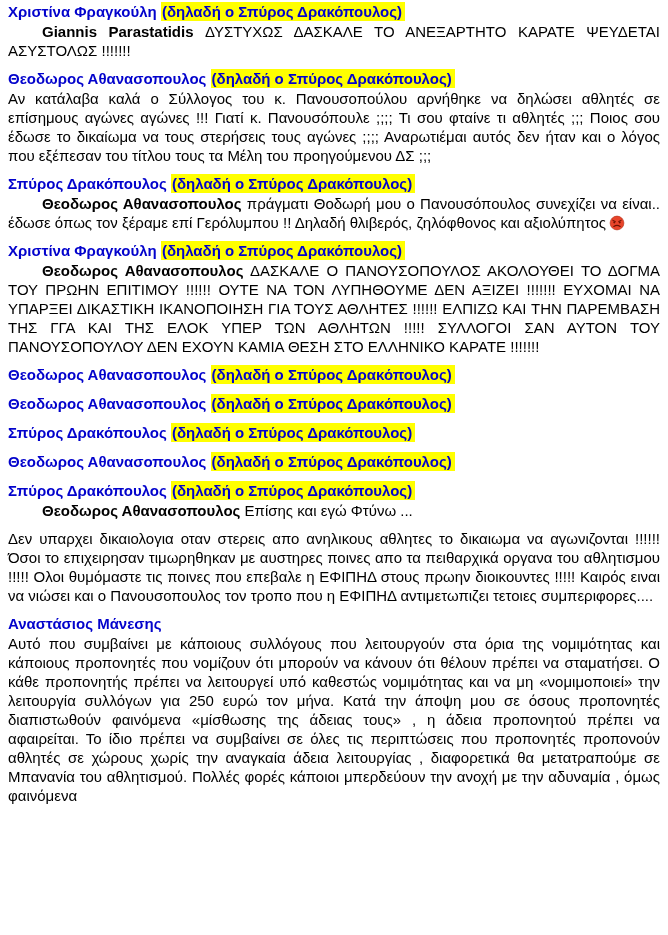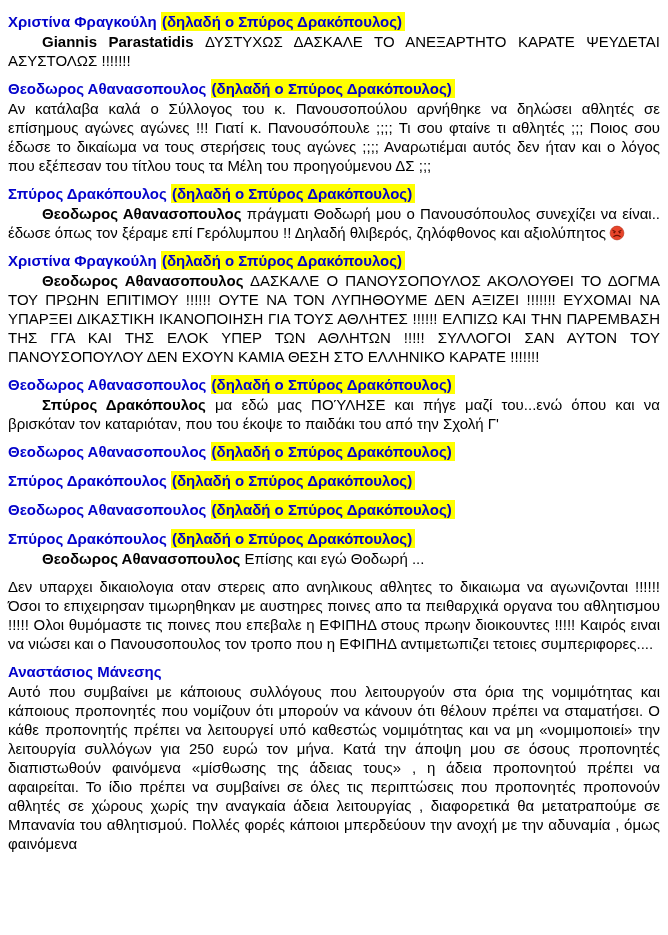--- a/index.html
+++ b/index.html
@@ -2,21 +2,21 @@
 <html lang="el" style="--name: #0202cc; --hl: #ffff00; --body: #000000; --bg: #ffffff;"><head>
 <meta charset="utf-8">
 <style>
   html, body { margin: 0; padding: 0; background: #ffffff; }
   .page {
     width: 668px;
     height: 935px;
     overflow: hidden;
     box-sizing: border-box;
     background: var(--bg, #ffffff);
-    padding: 12px 8px 0 8px;
+    padding: 2px 8px 0 8px;
     font-family: "Liberation Sans", sans-serif;
     font-size: 15px;
     line-height: 19px;
     color: var(--body, #000000);
   }
   .comment { margin: 0 0 9px 0; }
   .head {
     margin: 0;
     font-size: 15px;
     line-height: 20px;
@@ -67,38 +67,37 @@
         </svg></p>
   </section>
 
   <section class="comment">
     <h2 class="head"><span class="author">Χριστίνα Φραγκούλη</span> <span class="alias">(δηλαδή ο Σπύρος Δρακόπουλος)</span></h2>
     <p class="body"><b class="reply">Θεοδωρος Αθανασοπουλος</b> <span>ΔΑΣΚΑΛΕ Ο ΠΑΝΟΥΣΟΠΟΥΛΟΣ ΑΚΟΛΟΥΘΕΙ ΤΟ ΔΟΓΜΑ ΤΟΥ ΠΡΩΗΝ ΕΠΙΤΙΜΟΥ !!!!!! ΟΥΤΕ ΝΑ ΤΟΝ ΛΥΠΗΘΟΥΜΕ ΔΕΝ ΑΞΙΖΕΙ !!!!!!! ΕΥΧΟΜΑΙ ΝΑ ΥΠΑΡΞΕΙ ΔΙΚΑΣΤΙΚΗ ΙΚΑΝΟΠΟΙΗΣΗ ΓΙΑ ΤΟΥΣ ΑΘΛΗΤΕΣ !!!!!! ΕΛΠΙΖΩ ΚΑΙ ΤΗΝ ΠΑΡΕΜΒΑΣΗ ΤΗΣ ΓΓΑ ΚΑΙ ΤΗΣ ΕΛΟΚ ΥΠΕΡ ΤΩΝ ΑΘΛΗΤΩΝ !!!!! ΣΥΛΛΟΓΟΙ ΣΑΝ ΑΥΤΟΝ ΤΟΥ ΠΑΝΟΥΣΟΠΟΥΛΟΥ ΔΕΝ ΕΧΟΥΝ ΚΑΜΙΑ ΘΕΣΗ ΣΤΟ ΕΛΛΗΝΙΚΟ ΚΑΡΑΤΕ !!!!!!!</span></p>
   </section>
 
   <section class="comment">
     <h2 class="head"><span class="author">Θεοδωρος Αθανασοπουλος</span> <span class="alias">(δηλαδή ο Σπύρος Δρακόπουλος)</span></h2>
-    <p class="body"><b class="reply">Σπύρος Δρακόπουλος</b> <span>μα εδώ μας ΠΟΎΛΗΣΕ και πήγε μαζί του...ενώ όπου και να βρισκόταν τον καταριόταν, που του έκοψε το παιδάκι του από την Σχολή Γ'</span></p>
   </section>
 
   <section class="comment">
     <h2 class="head"><span class="author">Θεοδωρος Αθανασοπουλος</span> <span class="alias">(δηλαδή ο Σπύρος Δρακόπουλος)</span></h2>
   </section>
 
   <section class="comment">
     <h2 class="head"><span class="author">Σπύρος Δρακόπουλος</span> <span class="alias">(δηλαδή ο Σπύρος Δρακόπουλος)</span></h2>
   </section>
 
   <section class="comment">
     <h2 class="head"><span class="author">Θεοδωρος Αθανασοπουλος</span> <span class="alias">(δηλαδή ο Σπύρος Δρακόπουλος)</span></h2>
   </section>
 
   <section class="comment">
     <h2 class="head"><span class="author">Σπύρος Δρακόπουλος</span> <span class="alias">(δηλαδή ο Σπύρος Δρακόπουλος)</span></h2>
-    <p class="body"><b class="reply">Θεοδωρος Αθανασοπουλος</b> <span>Επίσης και εγώ Θοδωρή ...</span></p>
+    <p class="body"><b class="reply">Θεοδωρος Αθανασοπουλος</b> <span>Επίσης και εγώ Φτύνω ...</span></p>
   </section>
 
   <section class="comment">
     <p class="body"> <span>Δεν υπαρχει δικαιολογια οταν στερεις απο ανηλικους αθλητες το δικαιωμα να αγωνιζονται !!!!!! Όσοι το επιχειρησαν τιμωρηθηκαν με αυστηρες ποινες απο τα πειθαρχικά οργανα του αθλητισμου !!!!! Ολοι θυμόμαστε τις ποινες που επεβαλε η ΕΦΙΠΗΔ στους πρωην διοικουντες !!!!! Καιρός ειναι να νιώσει και ο Πανουσοπουλος τον τροπο που η ΕΦΙΠΗΔ αντιμετωπιζει τετοιες συμπεριφορες....</span></p>
   </section>
 
   <section class="comment">
     <h2 class="head"><span class="author">Αναστάσιος Μάνεσης</span> </h2>
     <p class="body"> <span>Αυτό που συμβαίνει με κάποιους συλλόγους που λειτουργούν στα όρια της νομιμότητας και κάποιους προπονητές που νομίζουν ότι μπορούν να κάνουν ότι θέλουν πρέπει να σταματήσει. Ο κάθε προπονητής πρέπει να λειτουργεί υπό καθεστώς νομιμότητας και να μη «νομιμοποιεί» την λειτουργία συλλόγων για 250 ευρώ τον μήνα. Κατά την άποψη μου σε όσους προπονητές διαπιστωθούν φαινόμενα «μίσθωσης της άδειας τους» , η άδεια προπονητού πρέπει να αφαιρείται. Το ίδιο πρέπει να συμβαίνει σε όλες τις περιπτώσεις που προπονητές προπονούν αθλητές σε χώρους χωρίς την αναγκαία άδεια λειτουργίας , διαφορετικά θα μετατραπούμε σε Μπανανία του αθλητισμού. Πολλές φορές κάποιοι μπερδεύουν την ανοχή με την αδυναμία , όμως φαινόμενα</span></p>
   </section>

